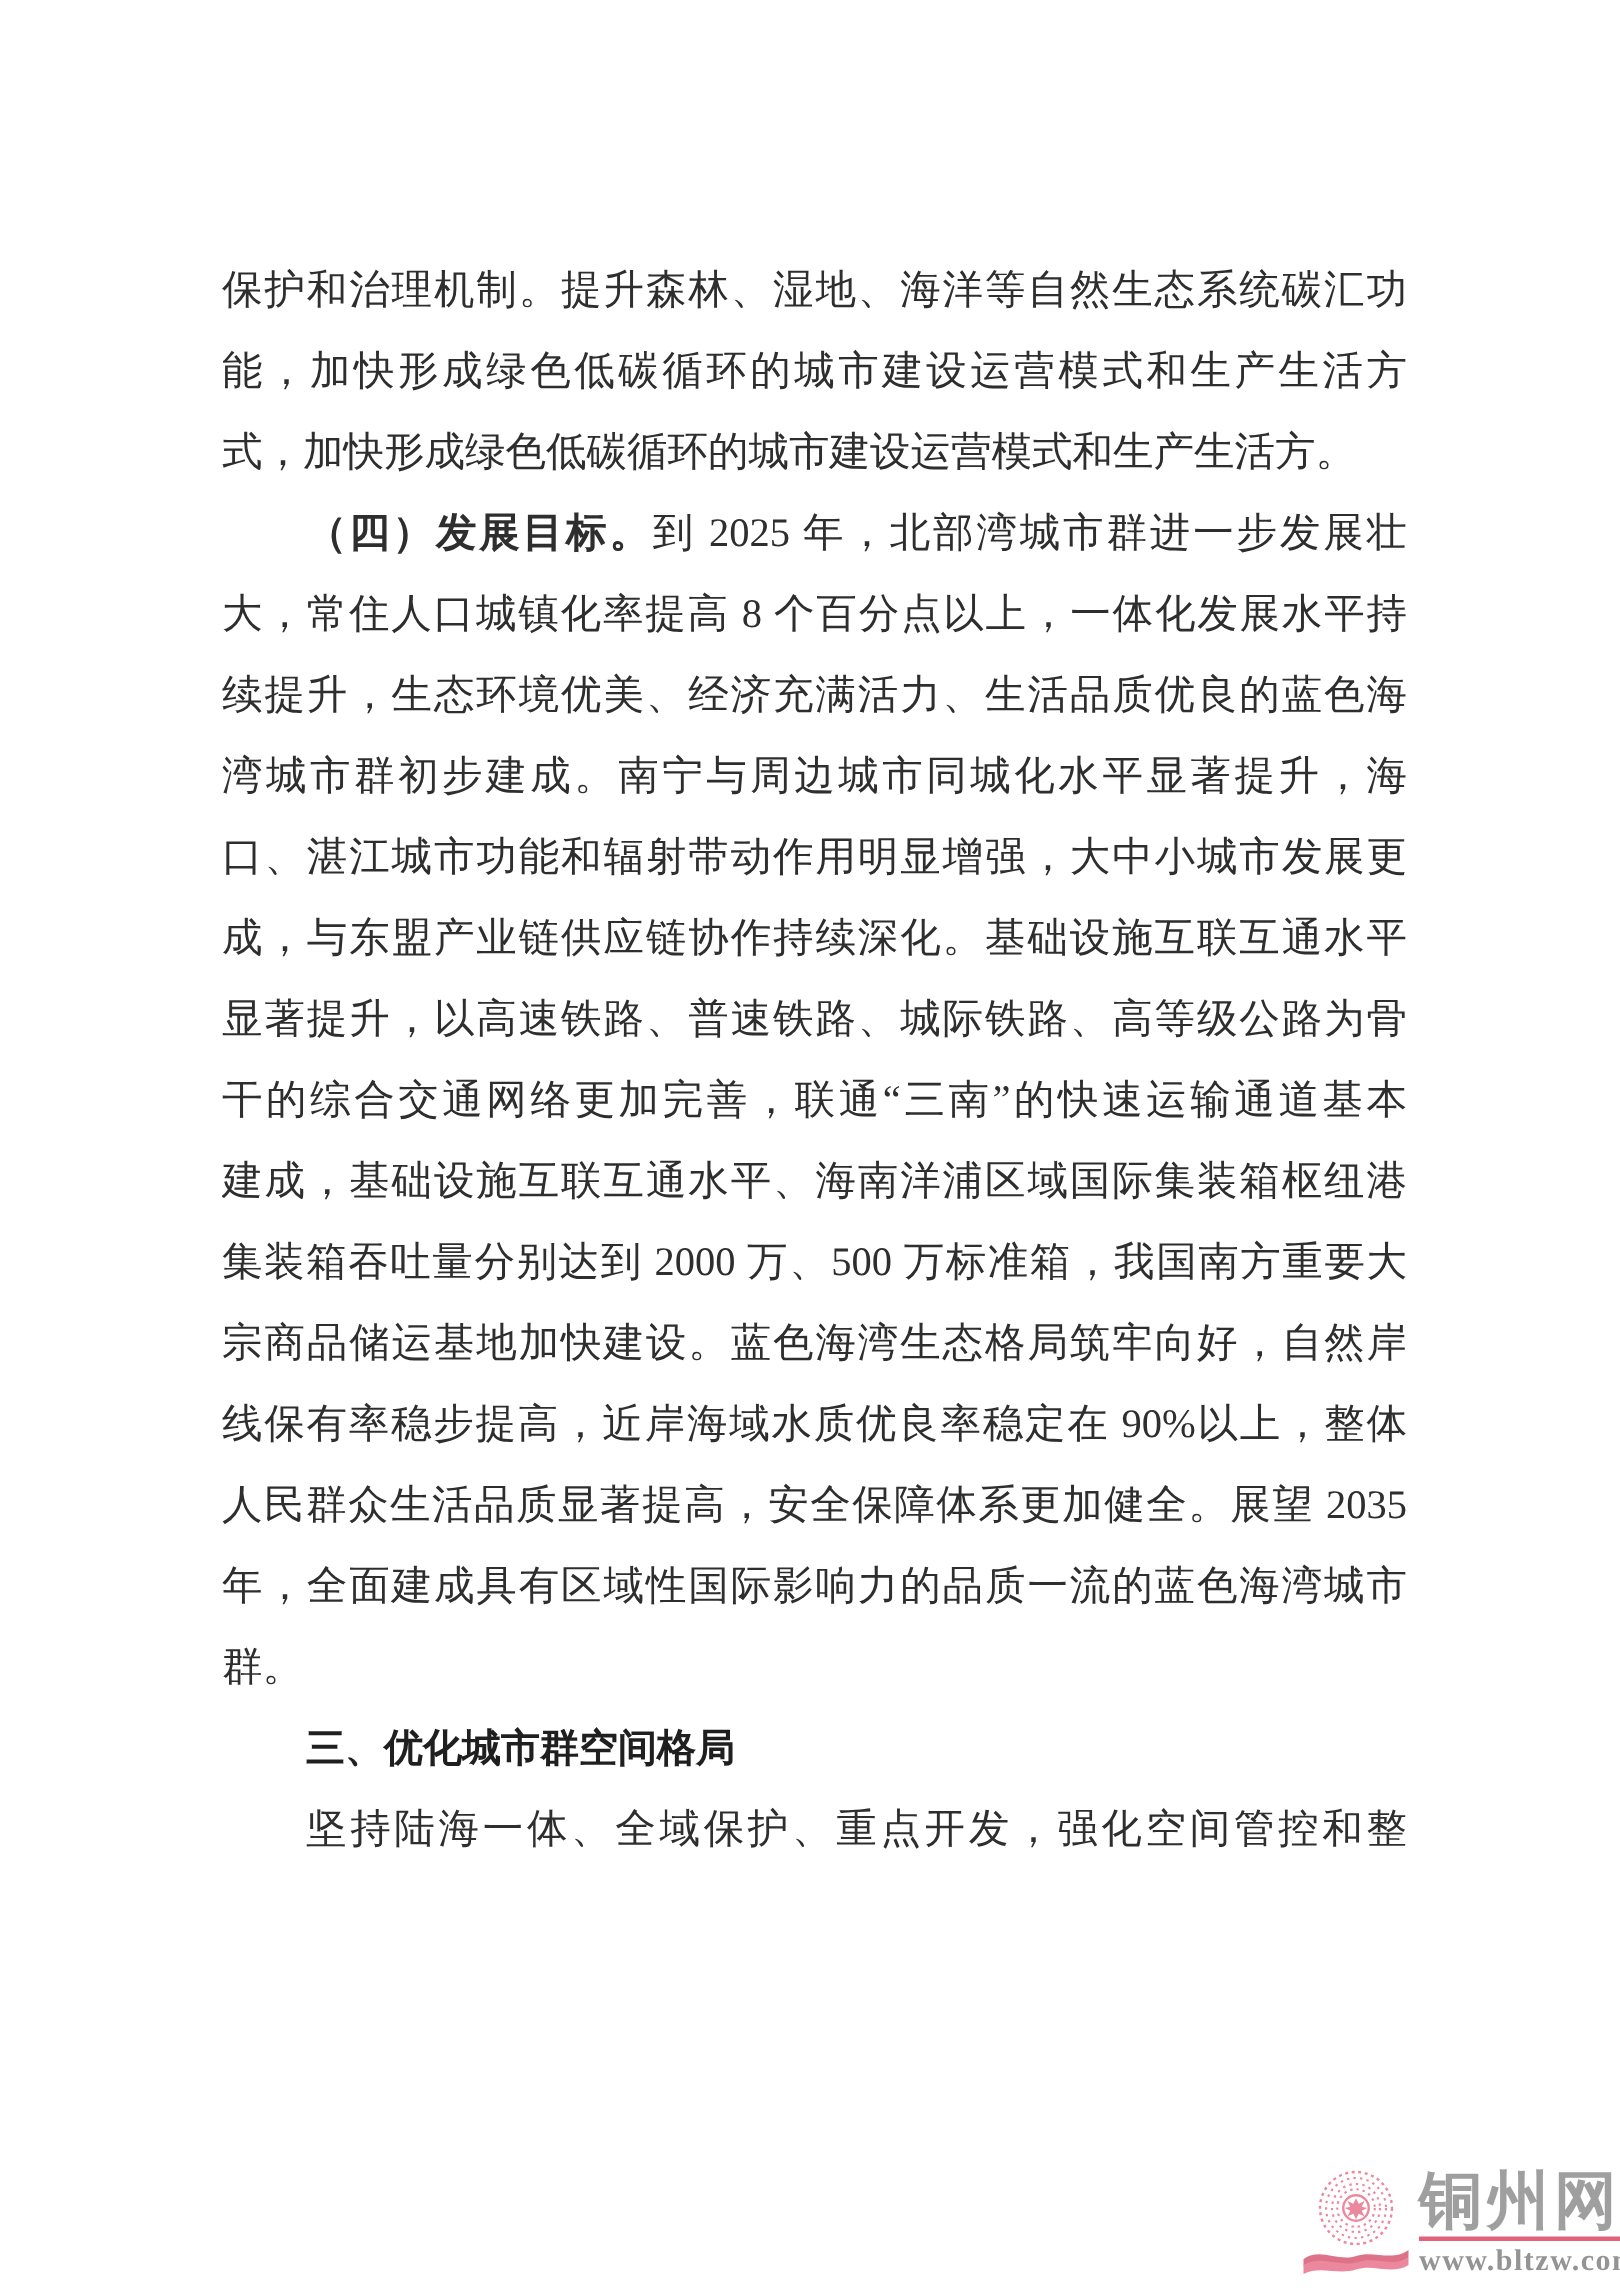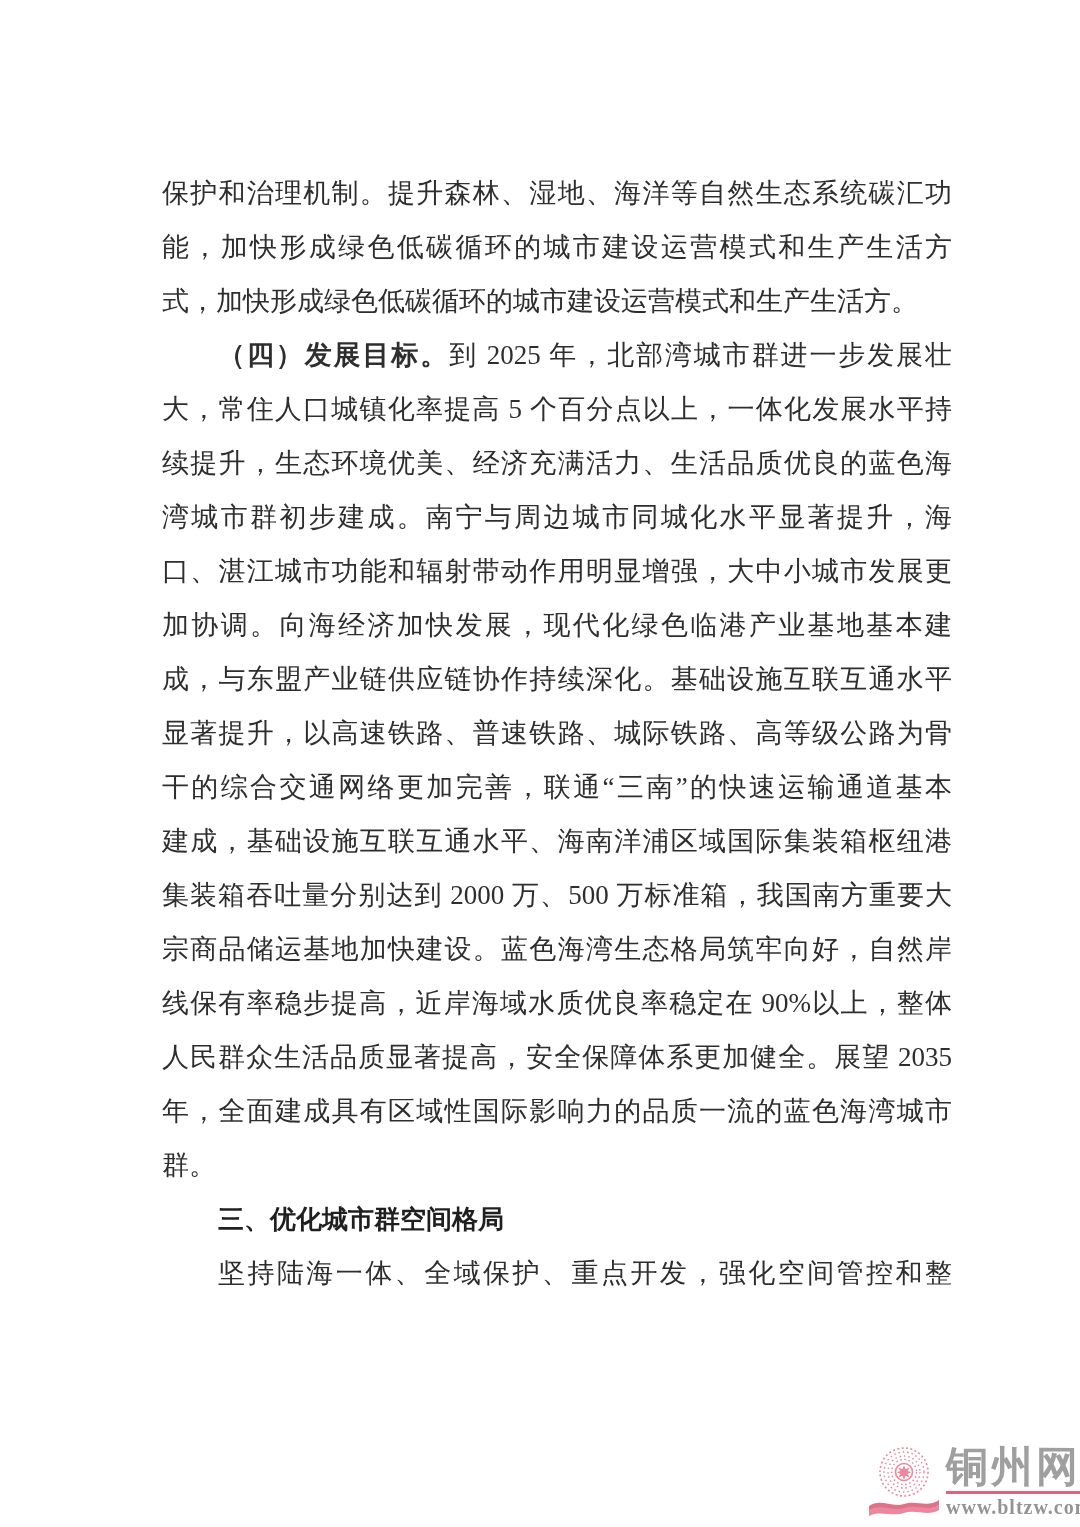--- a/index.html
+++ b/index.html
@@ -6,21 +6,21 @@
   html,body { background:#e9e9e9; }
   .page {
     position:relative;
     width:1080px; height:1527px;
     background:#ffffff;
     overflow:hidden;
     font-family:"Liberation Serif", serif;
   }
   .doc {
     position:absolute;
-    left:162px; top:166px;
+    left:148px; top:166px;
     width:790px;
   }
   .line {
     height:54px;
     line-height:54px;
     font-size:27px;
     color:#2e2e2e;
     text-align:justify;
     text-align-last:justify;
     overflow:hidden;
@@ -74,25 +74,24 @@
 
 <div class="page">
 
   <div class="doc">
     <div class="line">保护和治理机制。提升森林、湿地、海洋等自然生态系统碳汇功</div>
     <div class="line">能，加快形成绿色低碳循环的城市建设运营模式和生产生活方</div>
     <div class="line end">式，加快形成绿色低碳循环的城市建设运营模式和生产生活方。</div>
     <div class="line indent">
       <span class="lead-bold">（四）发展目标。</span><span>到 2025 年，北部湾城市群进一步发展壮</span>
     </div>
-    <div class="line">大，常住人口城镇化率提高 5 个百分点以上，一体化发展水平持</div>
+    <div class="line">大，常住人口城镇化率提高 8 个百分点以上，一体化发展水平持</div>
     <div class="line">续提升，生态环境优美、经济充满活力、生活品质优良的蓝色海</div>
     <div class="line">湾城市群初步建成。南宁与周边城市同城化水平显著提升，海</div>
     <div class="line">口、湛江城市功能和辐射带动作用明显增强，大中小城市发展更</div>
-    <div class="line">加协调。向海经济加快发展，现代化绿色临港产业基地基本建</div>
     <div class="line">成，与东盟产业链供应链协作持续深化。基础设施互联互通水平</div>
     <div class="line">显著提升，以高速铁路、普速铁路、城际铁路、高等级公路为骨</div>
     <div class="line">干的综合交通网络更加完善，联通“三南”的快速运输通道基本</div>
     <div class="line">建成，基础设施互联互通水平、海南洋浦区域国际集装箱枢纽港</div>
     <div class="line">集装箱吞吐量分别达到 2000 万、500 万标准箱，我国南方重要大</div>
     <div class="line">宗商品储运基地加快建设。蓝色海湾生态格局筑牢向好，自然岸</div>
     <div class="line">线保有率稳步提高，近岸海域水质优良率稳定在 90%以上，整体</div>
     <div class="line">人民群众生活品质显著提高，安全保障体系更加健全。展望 2035</div>
     <div class="line">年，全面建成具有区域性国际影响力的品质一流的蓝色海湾城市</div>
     <div class="line end">群。</div>

